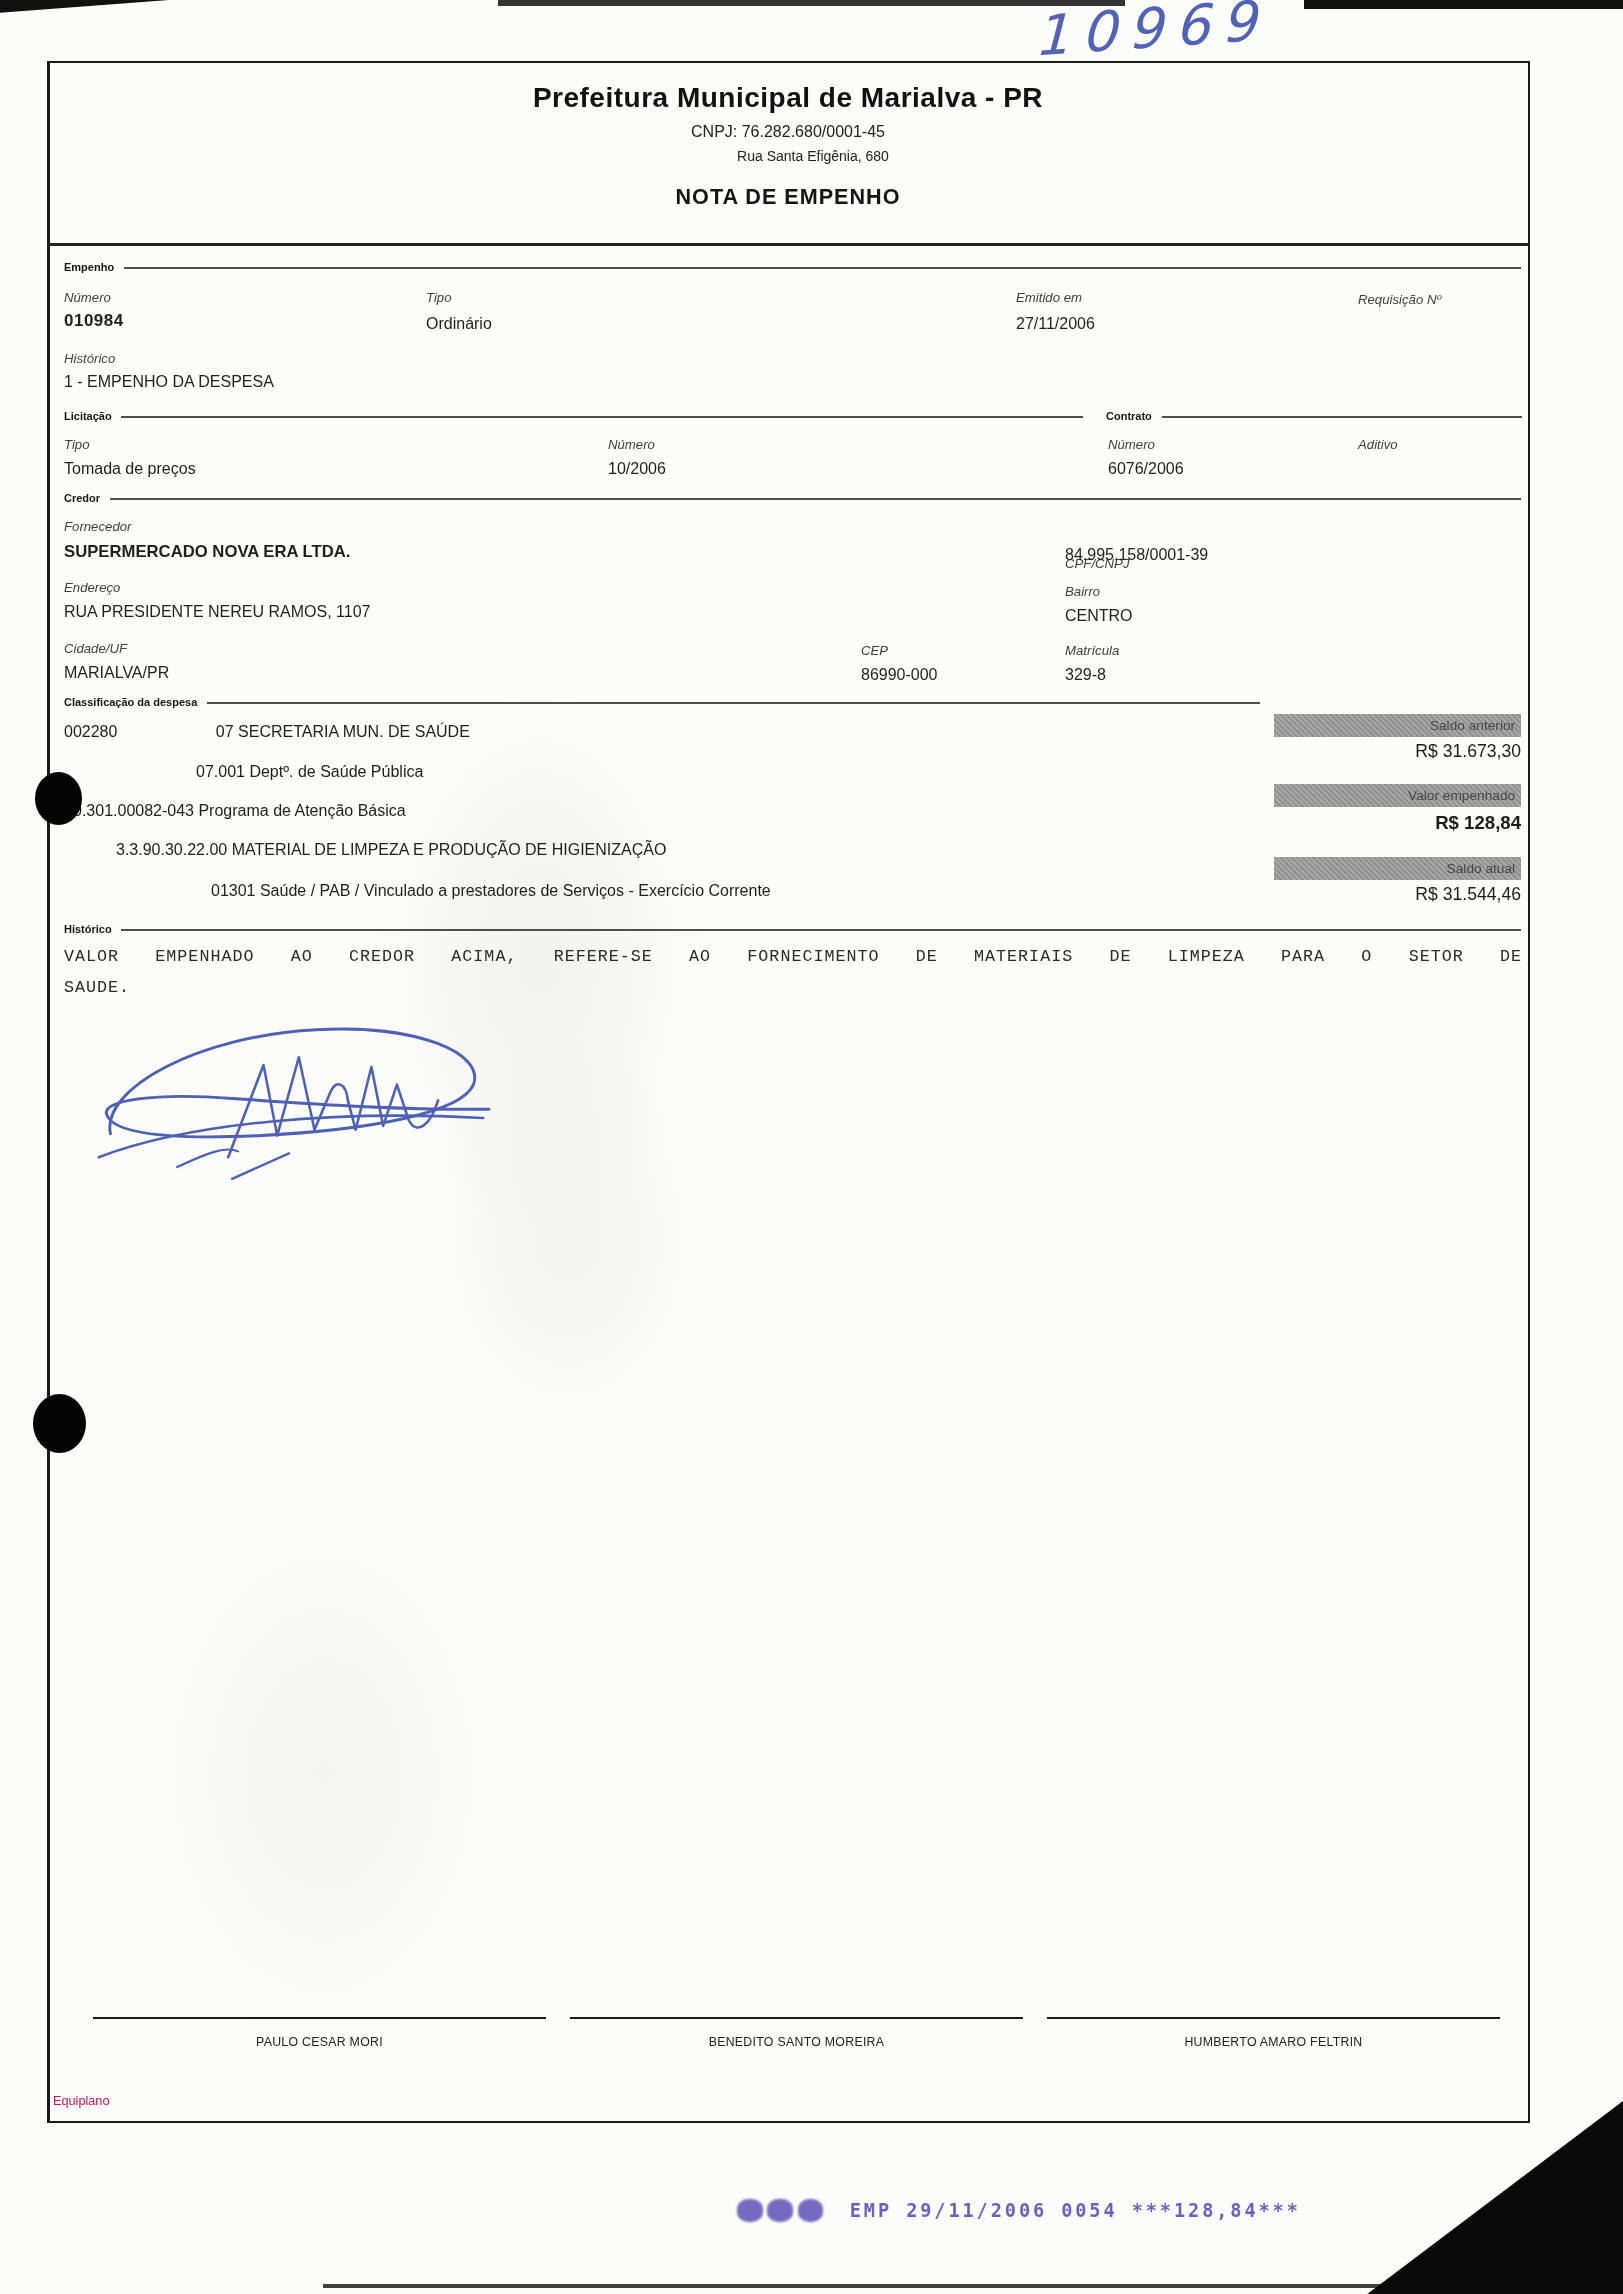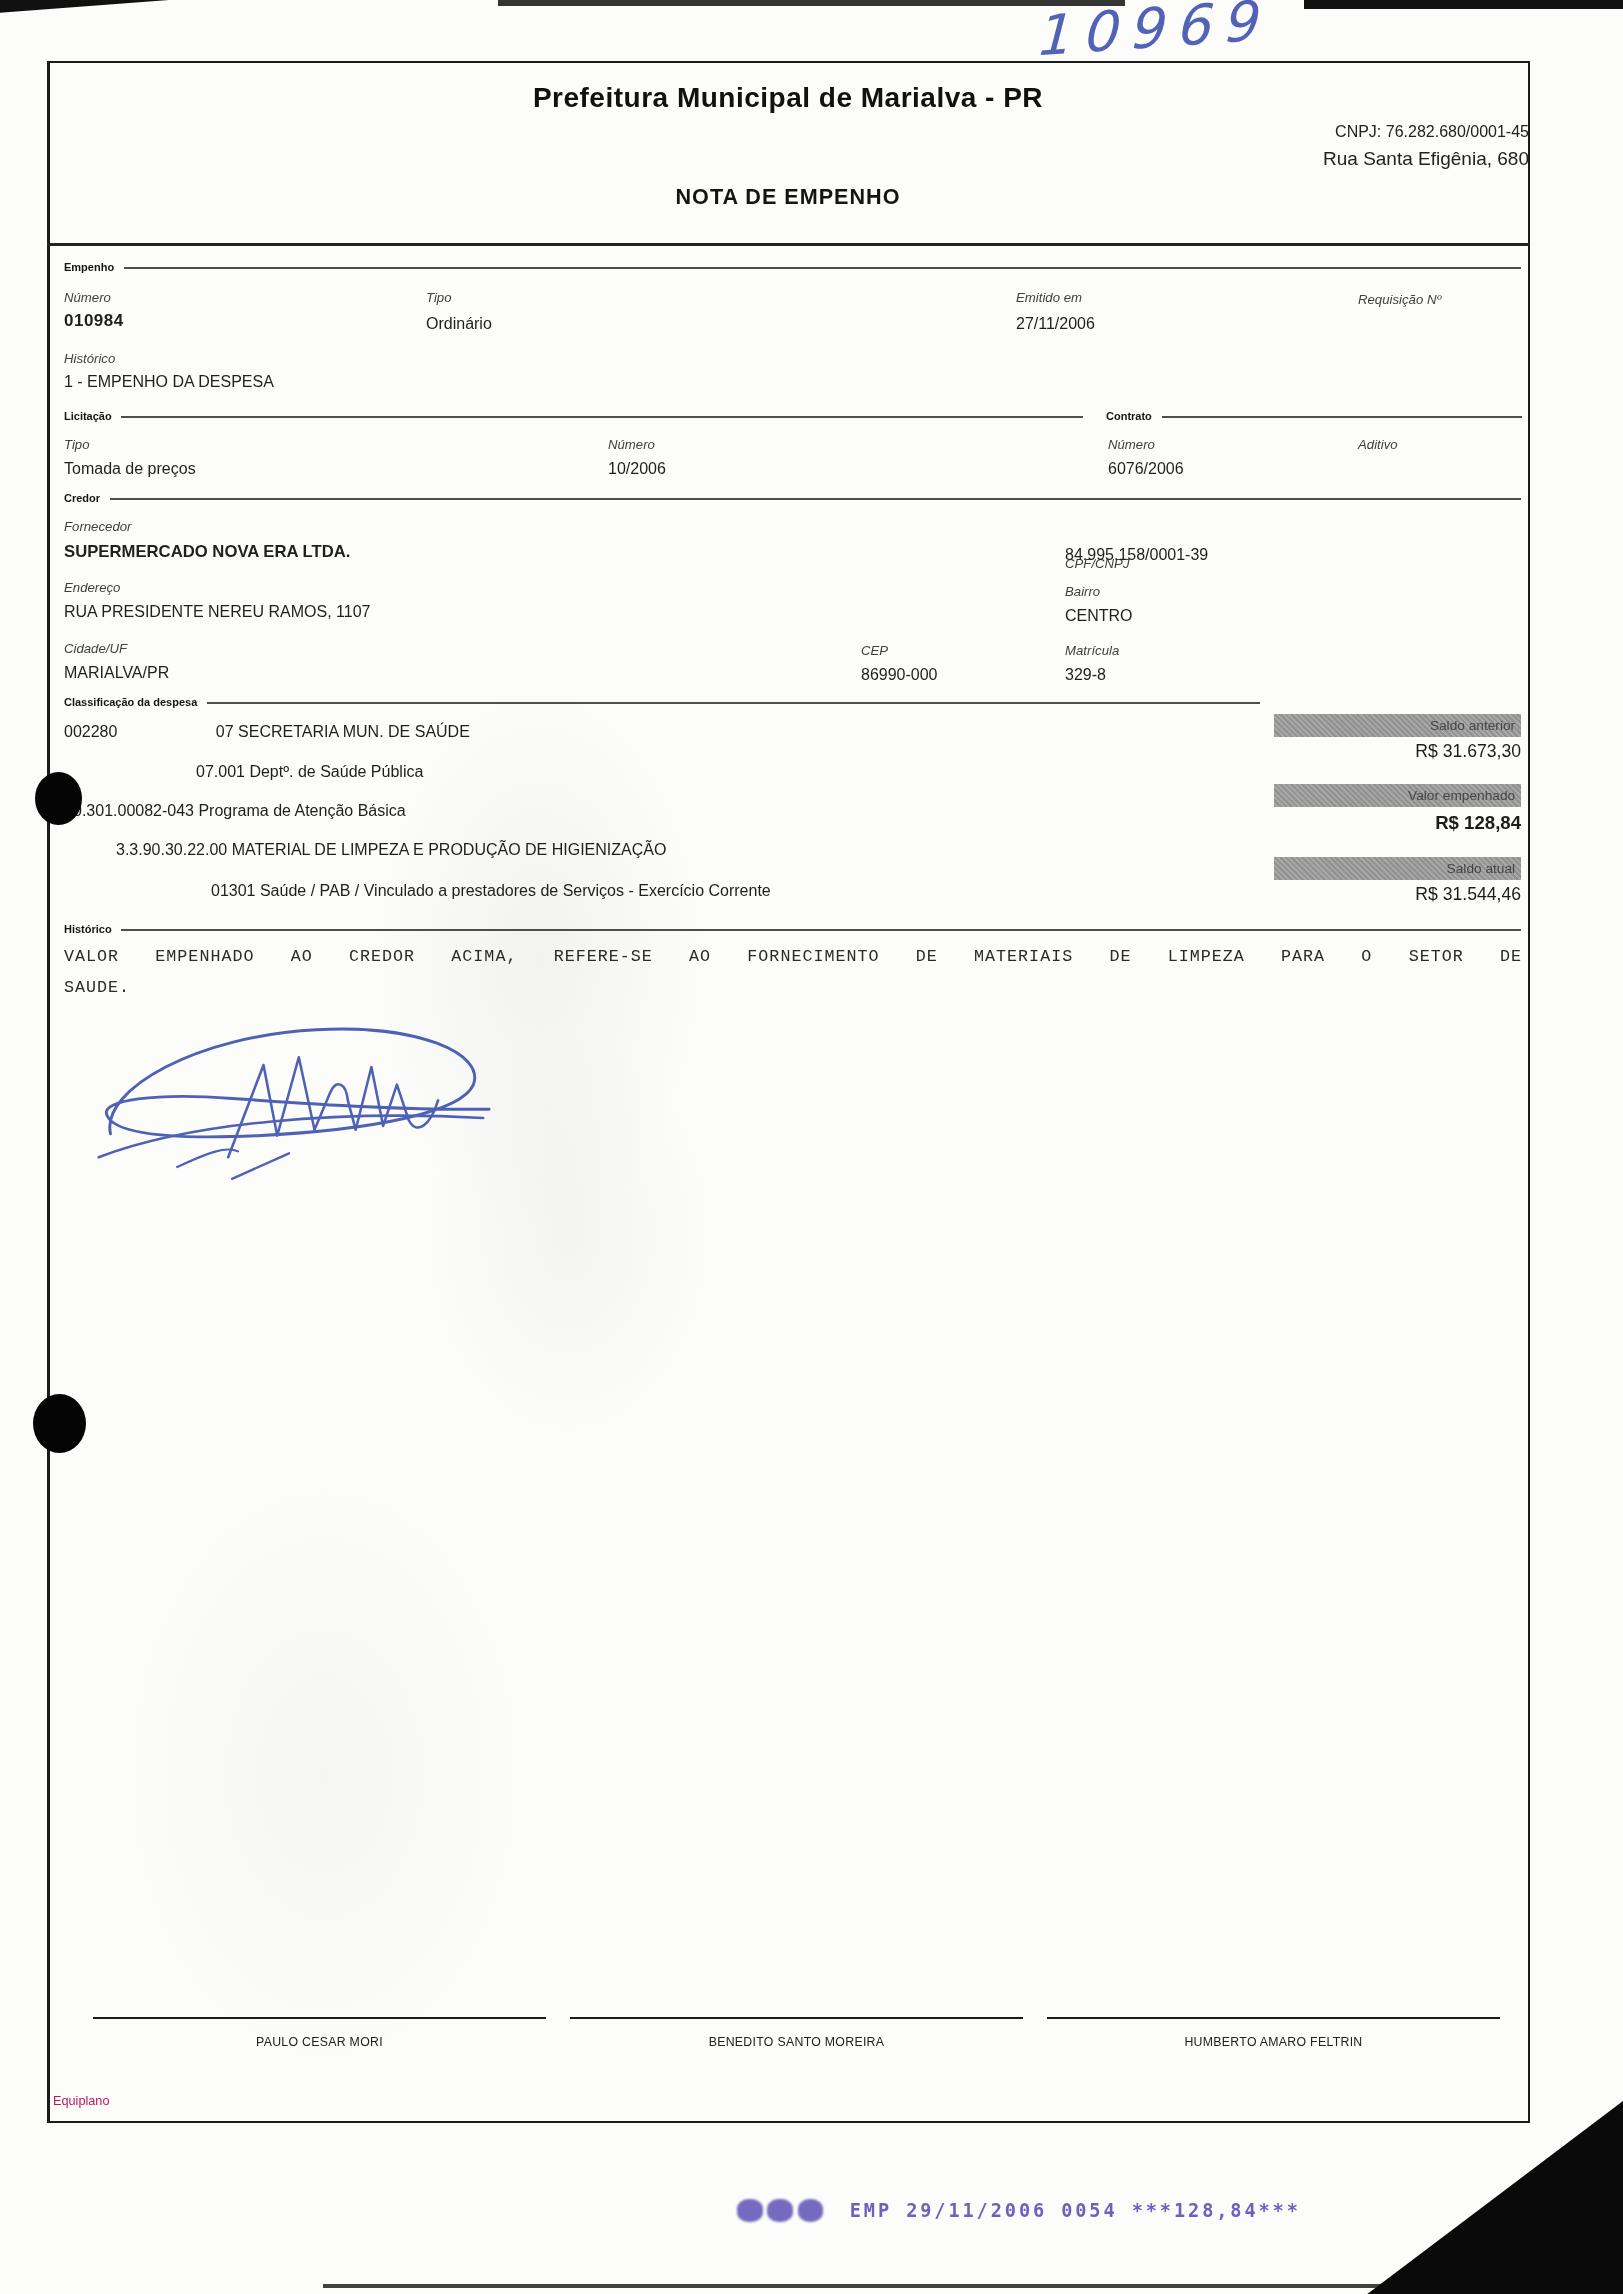--- a/index.html
+++ b/index.html
@@ -8,21 +8,21 @@
     background:#fcfcfa;overflow:hidden;
     font-family:"Liberation Sans","DejaVu Sans",sans-serif;color:#1d1d1d;
   }
   .abs{position:absolute;}
   .frame{
     position:absolute;left:47px;top:61px;width:1478px;height:2058px;
     border:2.9px solid #1b1b1b;border-left-width:3.9px;
   }
   .center{width:1482px;left:47px;text-align:center;}
   .doc-title{font-weight:bold;font-size:28px;letter-spacing:0.5px;color:#111;}
-  .doc-sub{font-size:16px;color:#222;text-align:right;}
+  .doc-sub{font-size:16px;color:#222;}
   .doc-nota{font-weight:bold;font-size:21.6px;letter-spacing:1px;color:#141414;}
   .hsep{position:absolute;left:47px;width:1482px;height:2.9px;background:#232323;}
   .sect{position:absolute;display:flex;align-items:center;}
   .sect .s-lbl{font-weight:bold;font-size:11px;color:#161616;white-space:nowrap;}
   .sect .rule{flex:1;border-top:2px solid #4e4e4e;margin-left:9.8px;margin-top:2px;}
   .lbl{position:absolute;font-style:italic;font-size:13.2px;color:#3f3f3f;white-space:nowrap;}
   .val{position:absolute;font-size:16px;color:#1f1f1f;white-space:nowrap;}
   .val.b{font-weight:bold;}
   .val.big{font-size:17px;font-weight:bold;letter-spacing:0.5px;}
   .cls-line{position:absolute;font-size:16px;color:#1e1e1e;white-space:nowrap;}
@@ -75,21 +75,21 @@
   <div class="noise" style="left:372px;top:686px;width:333px;height:549px;background:radial-gradient(closest-side,rgba(110,115,125,.07),transparent);"></div>
   <div class="noise" style="left:421px;top:1029px;width:294px;height:412px;background:radial-gradient(closest-side,rgba(110,115,125,.06),transparent);"></div>
   <div class="noise" style="left:118px;top:1470px;width:412px;height:608px;background:radial-gradient(closest-side,rgba(120,120,130,.05),transparent);"></div>
 
   <div class="handnum">10969</div>
 
   <div class="frame"></div>
 
   <div class="abs center doc-title" style="top:82px;">Prefeitura Municipal de Marialva - PR</div>
   <div class="abs center doc-sub" style="top:123px;">CNPJ: 76.282.680/0001-45</div>
-  <div class="abs center doc-sub" style="top:148px;font-size:19px;">Rua Santa Efigênia, 680</div>
+  <div class="abs center doc-sub" style="top:148px;font-size:14px;padding-left:25px;">Rua Santa Efigênia, 680</div>
   <div class="abs center doc-nota" style="top:184px;">NOTA DE EMPENHO</div>
   <div class="hsep" style="top:243px;"></div>
 
   <div class="sect" style="left:64px;top:261px;width:1457px;">
     <span class="s-lbl">Empenho</span>
     <span class="rule"></span>
   </div>
   <div class="lbl" style="left:64px;top:290px;">Número</div>
   <div class="val big" style="left:64px;top:311px;">010984</div>
   <div class="lbl" style="left:426px;top:290px;">Tipo</div>

